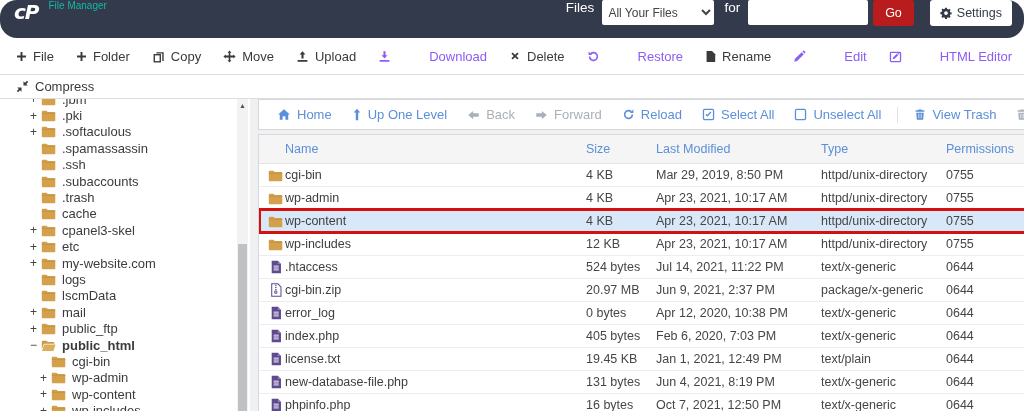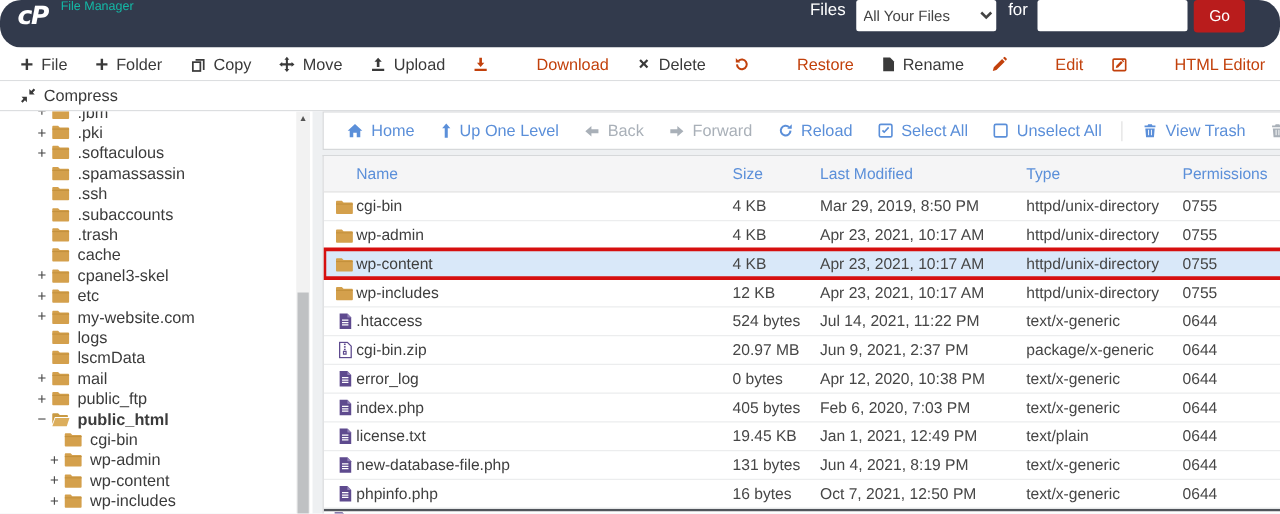--- a/index.html
+++ b/index.html
@@ -13,24 +13,24 @@
   .logo { color:#fff; font-size:20px; font-weight:bold; font-style:italic; font-family:"DejaVu Sans",sans-serif; letter-spacing:-1px; margin-right:10px; }
   .app-title { color:#14b8a6; font-size:10px; font-weight:400; }
   .flex-spacer { flex:1; }
   .search-label, .for-label { color:#fff; font-size:13.5px; margin-right:8px; }
   select.scope { width:112px; height:25px; font-size:12px; border:0; border-radius:2px; padding:0 2px; color:#444; margin-right:10px; background:#fff; }
   input.search { width:120px; height:25px; border:0; border-radius:2px; padding:0 6px; font-size:12.5px; margin-right:5px; }
   .go-btn { background:#b91c1c; color:#fff; border:0; height:26px; padding:0 12px; border-radius:3px; font-size:12.5px; margin-right:16px; cursor:pointer; font-family:inherit; }
   .settings-btn { background:#fff; color:#333a48; border:0; height:26px; padding:0 10px; border-radius:3px; font-size:12.5px; display:flex; align-items:center; gap:5px; cursor:pointer; font-family:inherit; }
 
   
-  .toolbar { height:27px; background:#fff; border-bottom:1px solid #dcdee0; display:flex; align-items:center; padding:0 5px; }
+  .toolbar { height:37px; background:#fff; border-bottom:1px solid #dcdee0; display:flex; align-items:center; padding:0 5px; }
   .toolbar.second { height:24px; }
   .tb-item { display:flex; align-items:center; gap:6px; padding:0 11px; font-size:13px; color:#3a3a3a; cursor:pointer; white-space:nowrap; }
-  .tb-item.disabled { color:#c2410c; cursor:default;gap:38px; }
+  .tb-item.disabled { color:#8b5cf6; cursor:default;gap:38px; }
   .tb-divider { width:1px; height:15px; background:#e0e0e0; margin:0 5px; }
 
   
   .content { display:flex; height:322px; background:#eef0f2; overflow:hidden; }
 
   
   .sidebar { width:250px; background:#fff; position:relative; overflow:hidden; flex:none; }
   .tree { margin-top:-8px; }
   .tree-item { height:16.4px; display:flex; align-items:center; font-size:13px; color:#3b3b3b; cursor:pointer; white-space:nowrap; }
   .tree-item .expand { width:11px; font-size:12px; color:#444; flex:none; line-height:1; }
@@ -67,20 +67,28 @@
   <span class="logo">cP</span>
   <span class="app-title">File Manager</span>
   <span class="flex-spacer"></span>
   <span class="search-label">Files</span>
   <select class="scope">
     <option>All Your Files</option>
   </select>
   <span class="for-label">for</span>
   <input class="search" type="text" value="" style="">
   <button class="go-btn">Go</button>
+  <button class="settings-btn">
+    <span class="icon" id="settings-gear">
+        <svg width="12" height="12" viewBox="0 0 16 16" fill="currentColor">
+          <path fill-rule="evenodd" d="M6.8 1h2.4l.3 1.8c.5.1 1 .3 1.4.6l1.5-1 1.7 1.7-1 1.5c.3.4.5.9.6 1.4l1.8.3v2.4l-1.8.3c-.1.5-.3 1-.6 1.4l1 1.5-1.7 1.7-1.5-1c-.4.3-.9.5-1.4.6l-.3 1.8H6.8l-.3-1.8c-.5-.1-1-.3-1.4-.6l-1.5 1-1.7-1.7 1-1.5c-.3-.4-.5-.9-.6-1.4L.5 9.2V6.8l1.8-.3c.1-.5.3-1 .6-1.4l-1-1.5 1.7-1.7 1.5 1c.4-.3.9-.5 1.4-.6zM8 5.5A2.5 2.5 0 1 0 8 10.5 2.5 2.5 0 0 0 8 5.5z"></path>
+        </svg>
+      </span>
+    <span>Settings</span>
+  </button>
 </div>
 
 <div class="toolbar" id="toolbar-row1">
     <div class="tb-item">
       <span class="icon">
         <svg width="11" height="11" viewBox="0 0 16 16" fill="currentColor">
           <path d="M6.6 1.5h2.8v5.1h5.1v2.8H9.4v5.1H6.6V9.4H1.5V6.6h5.1z"></path>
         </svg>
       </span>
       <span>File</span>

